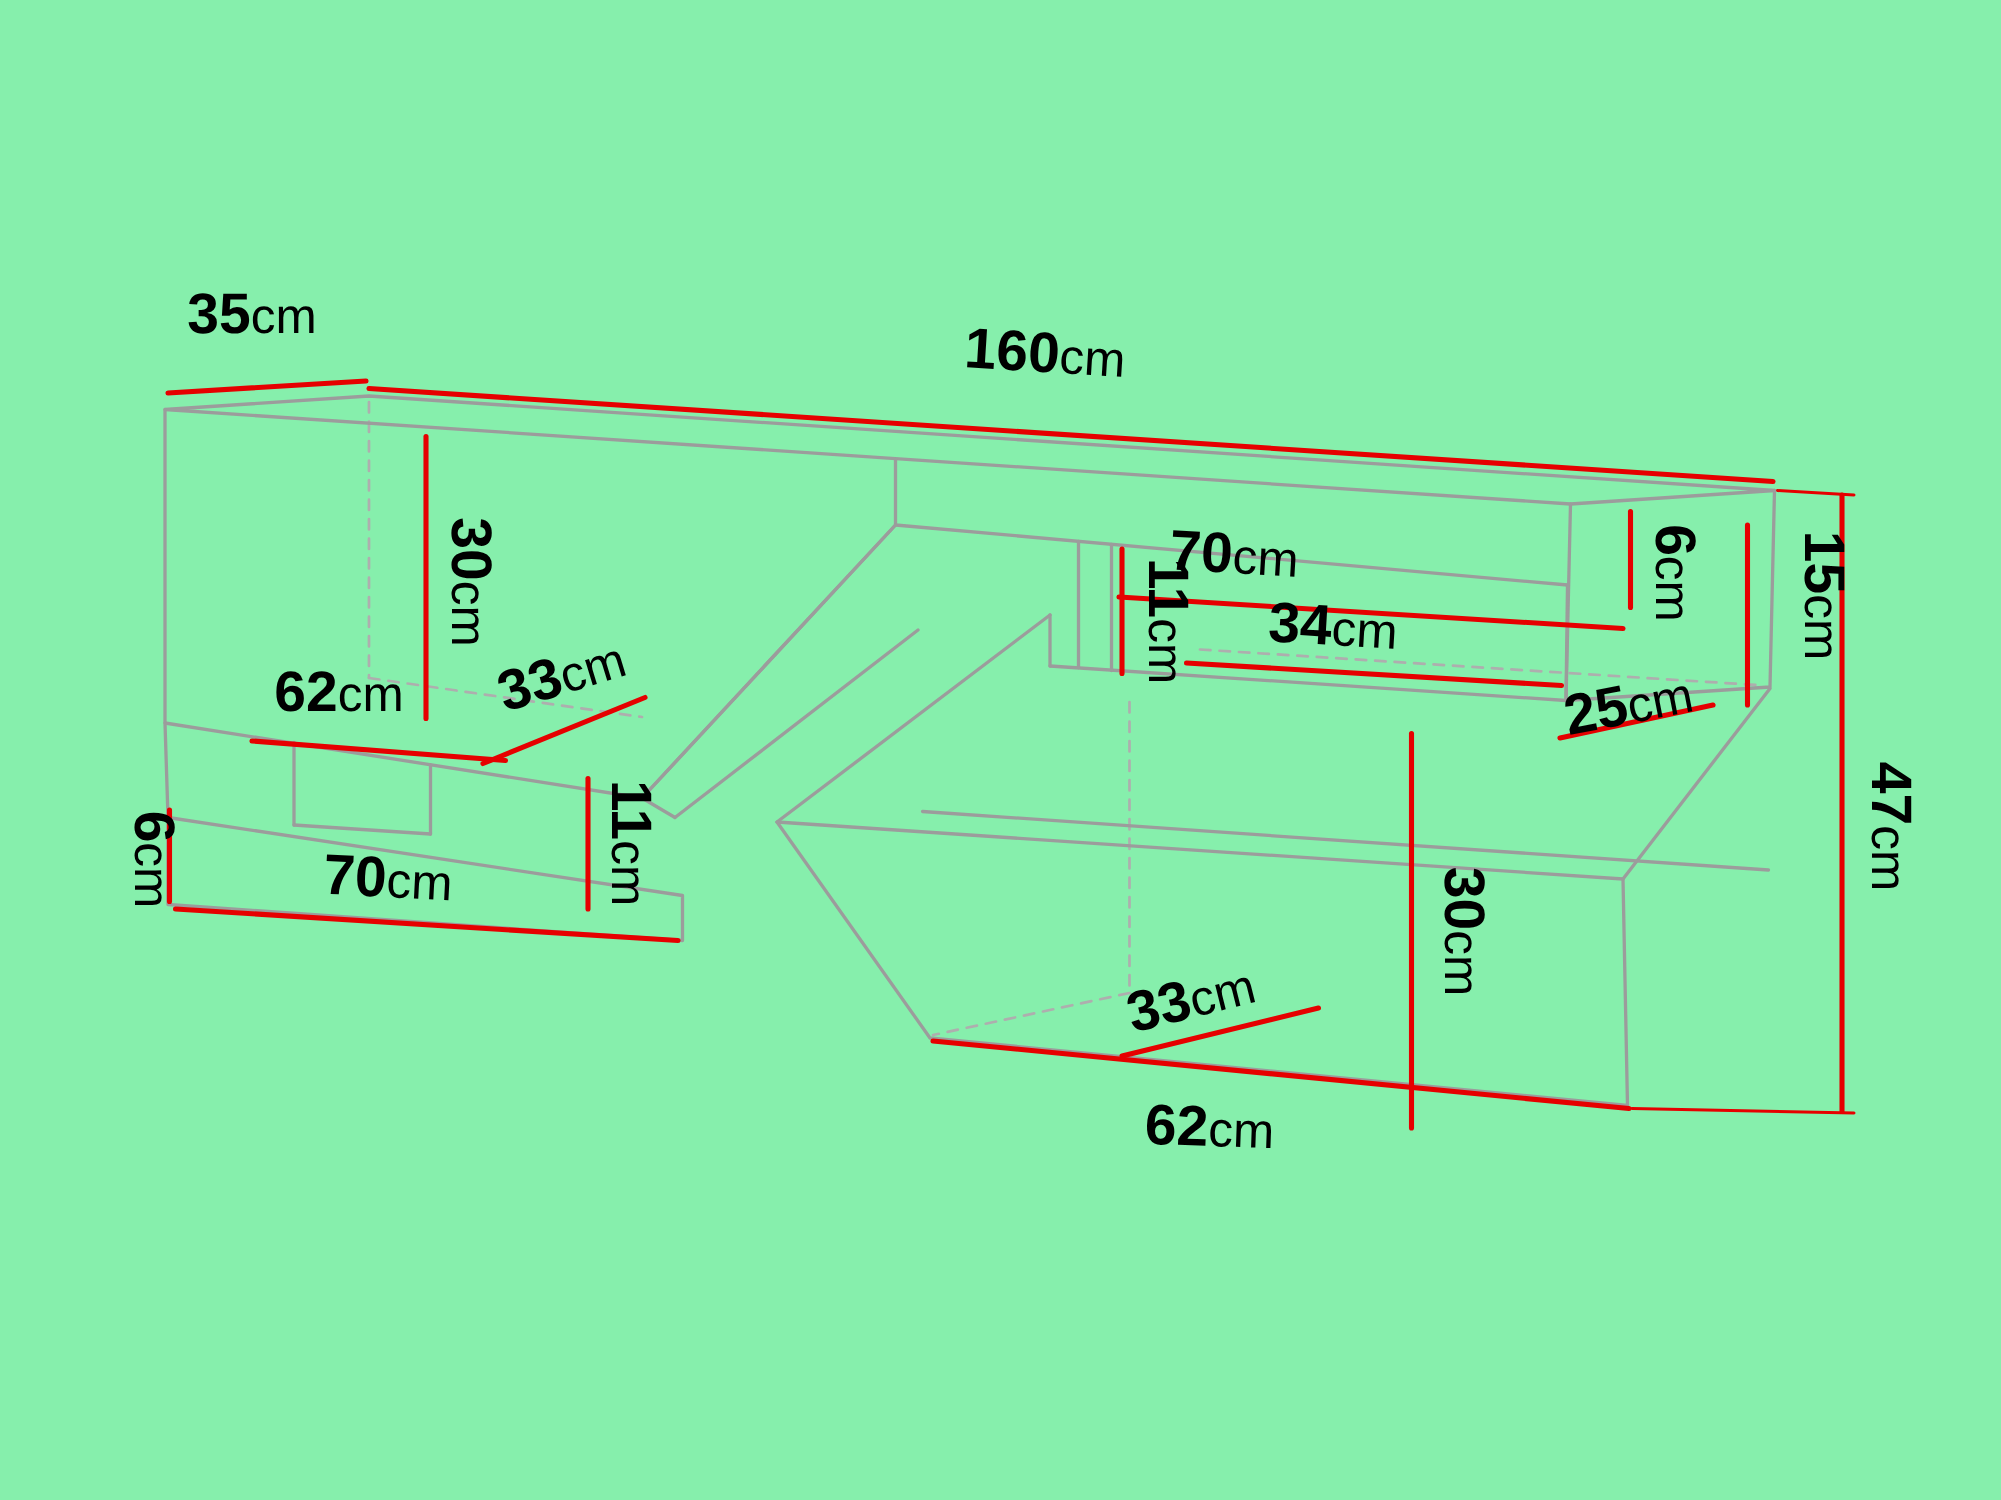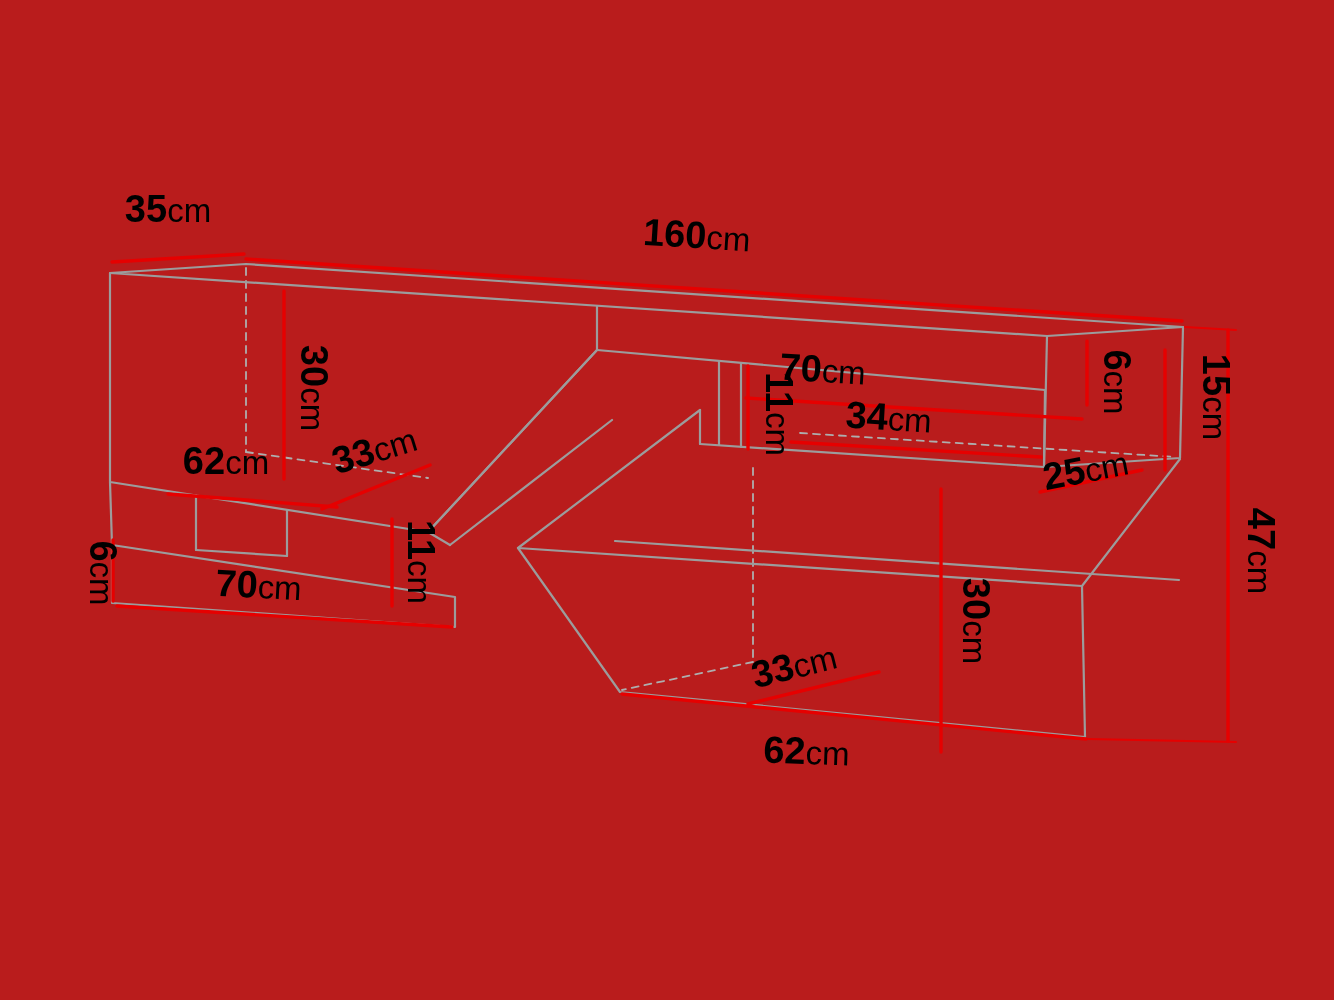--- a/index.html
+++ b/index.html
@@ -4,21 +4,21 @@
 <style>
   html, body {
     margin: 0;
     padding: 0;
     background: #ffffff;
   }
   .stage {
     position: relative;
     width: 1334px;
     height: 1000px;
-    background: #b91c1c;
+    background: #86efac;
     overflow: hidden;
   }
   svg { display: block; }
   .edge {
     stroke: #9c9c9c;
     stroke-width: 2.2;
     fill: none;
     stroke-linejoin: round;
     stroke-linecap: round;
   }

